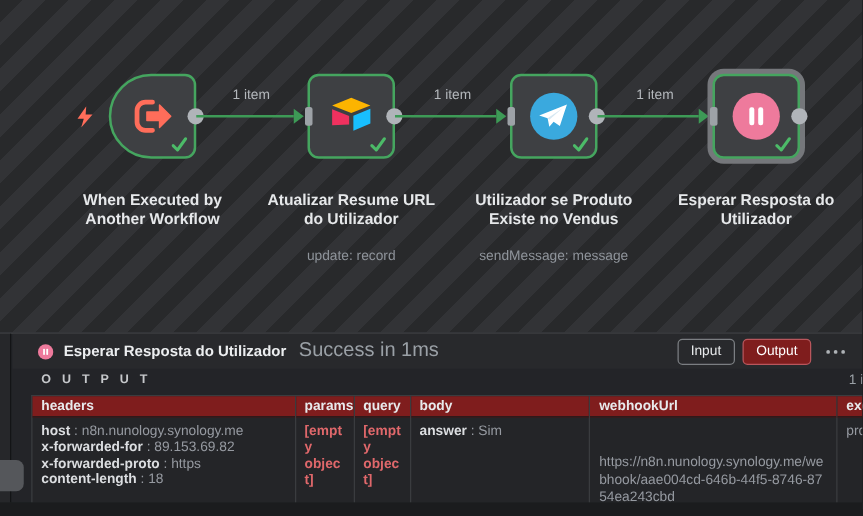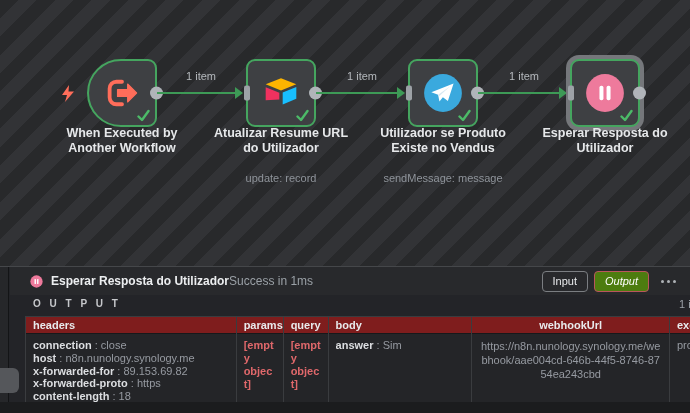--- a/index.html
+++ b/index.html
@@ -34,21 +34,21 @@
   .conn-arrow {
     position:absolute; top:87px; width:0; height:0;
     border-top:6px solid transparent; border-bottom:6px solid transparent;
     border-left:8px solid #3d9a56;
   }
   .conn-label {
     position:absolute; top:70px; width:80px; text-align:center;
     font-size:11px; color:#b4b8bc;
   }
   .node-label {
-    position:absolute; top:126px; width:150px; text-align:center;
+    position:absolute; top:153px; width:150px; text-align:center;
     font-size:12.5px; font-weight:600; color:#e6e8ea; line-height:15px;
   }
   .node-sub { font-weight:400; font-size:11px; color:#8f949b; margin-top:15px; }
   .bolt { position:absolute; left:61px; top:85px; width:14px; height:17px; }
   
   .panel {
     position:absolute; left:0; top:266px; width:690px; height:147px;
     background:#232428; border-top:1px solid #45474a;
   }
   .panel-strip {
@@ -58,27 +58,27 @@
   .left-handle {
     position:absolute; left:-8px; top:101px; width:27px; height:25px;
     background:#55575b; border-radius:6px; z-index:5;
   }
   .panel-header {
     position:absolute; left:10px; right:0; top:0; height:28px;
     background:#28292c; display:flex; align-items:center;
     padding:0 8px 0 20px;
   }
   .panel-title { font-size:12px; font-weight:700; color:#eceef0; margin-left:8px; }
-  .panel-status { font-size:12px; color:#9aa0a6; }
+  .panel-status { font-size:16px; color:#9aa0a6; margin-left:10px; }
   .btn {
     font-size:11px; line-height:1; padding:4px 10px; border-radius:4px;
     border:1px solid #7b7e82; color:#e8eaec; background:transparent; cursor:pointer;
     font-family:"Liberation Sans", sans-serif;
   }
-  .btn.active { background:#4d7c0f; border-color:#b9565c; color:#fff;font-style:italic; }
+  .btn.active { background:#7f1d1d; border-color:#b9565c; color:#fff; }
   .more-btn { display:flex; gap:3px; margin:0 4px 0 10px; padding:4px 2px; cursor:pointer; }
   .more-btn i { width:3px; height:3px; border-radius:50%; background:#aeb2b6; }
   .spacer { margin-left:auto; }
   .gap6 { width:6px; }
   .output-label {
     position:absolute; left:33px; top:31px; font-size:10px; font-weight:700;
     letter-spacing:3px; color:#c6c8cb;
   }
   .items-count { position:absolute; left:679px; top:31px; font-size:11px; color:#9aa0a6; white-space:nowrap; }
   
@@ -91,21 +91,21 @@
   .col-h {
     height:17px; background:#7f1d1d; border-bottom:1px solid #17181a;
     font-size:11px; font-weight:700; color:#e8eaec; padding:2px 7px;
     white-space:nowrap; overflow:hidden;
   }
   .col-b { padding:5px 7px 0 7px; font-size:11px; line-height:12.8px; color:#969aa1; }
   .kv { white-space:nowrap; overflow:hidden; }
   .kv .k, .body-k { font-weight:700; color:#dcdee1; }
   .kv .v::before, .body-v::before { content:" : "; color:#969aa1; }
   .empty-val { color:#e0686b; word-break:break-word; line-height:13px;font-weight:bold; }
-  .url-val { word-break:break-all; line-height:14px; }
+  .url-val { word-break:break-all; line-height:14px;margin-top:24px; }
   .row-divider { position:absolute; left:0px; top:85px; width:725px; height:1px; background:#3a3c3f; }
   svg { display:block; }
 </style>
 </head>
 <body>
 
 <div class="screen">
 
   <div class="canvas">
 
@@ -235,21 +235,20 @@
     </div>
 
     <div class="output-label">O U T P U T</div>
     <div class="items-count">1 item</div>
 
     <div class="data-table">
 
       <div class="col" style="width:211px;">
         <div class="col-h">headers</div>
         <div class="col-b">
-          <div class="kv"><span class="k">connection</span><span class="v">close</span></div>
           <div class="kv"><span class="k">host</span><span class="v">n8n.nunology.synology.me</span></div>
           <div class="kv"><span class="k">x-forwarded-for</span><span class="v">89.153.69.82</span></div>
           <div class="kv"><span class="k">x-forwarded-proto</span><span class="v">https</span></div>
           <div class="kv"><span class="k">content-length</span><span class="v">18</span></div>
         </div>
       </div>
 
       <div class="col" style="width:47px;">
         <div class="col-h">params</div>
         <div class="col-b">
@@ -264,21 +263,21 @@
           </div>
       </div>
 
       <div class="col" style="width:144px;">
         <div class="col-h">body</div>
         <div class="col-b">
           <div class="kv"><span class="body-k">answer</span><span class="body-v">Sim</span></div>
         </div>
       </div>
 
-      <div class="col" style="width:198px;text-align:center;">
+      <div class="col" style="width:198px;">
         <div class="col-h">webhookUrl</div>
         <div class="col-b">
             <div class="url-val">https://n8n.nunology.synology.me/webhook/aae004cd-646b-44f5-8746-8754ea243cbd</div>
           </div>
       </div>
 
       <div class="col" style="width:80px; border-right:none;">
         <div class="col-h">executionMode</div>
         <div class="col-b">
             <div>production</div>

